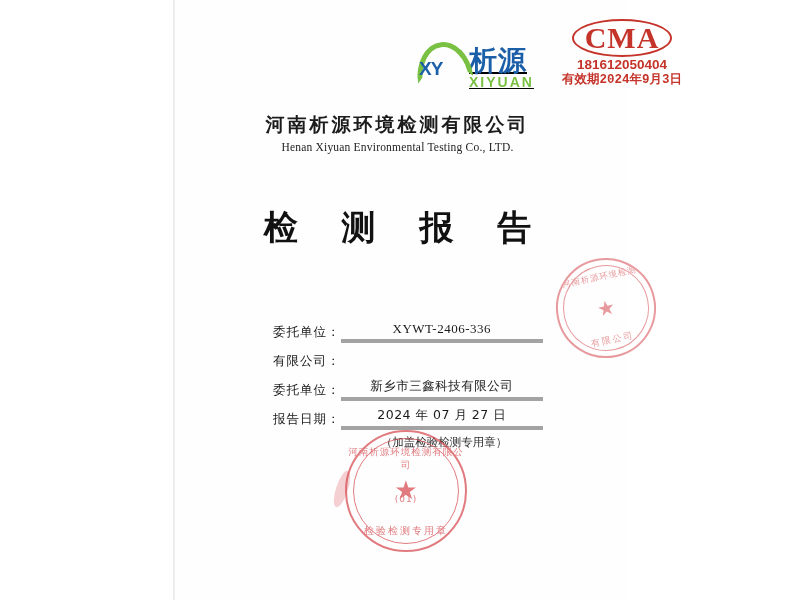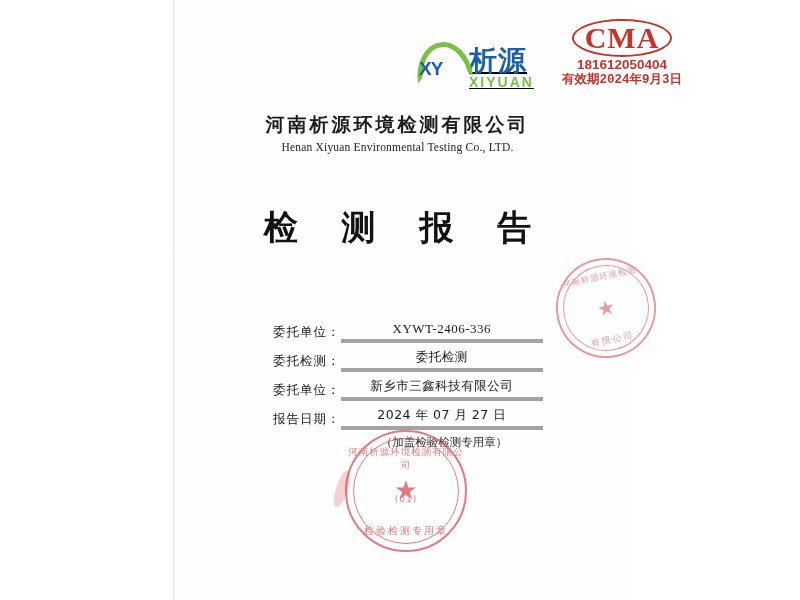--- a/index.html
+++ b/index.html
@@ -363,22 +363,21 @@
     <div class="company-en">Henan Xiyuan Environmental Testing Co., LTD.</div>
 
     <div class="doc-title">检 测 报 告</div>
 
     <div class="fields">
       <div class="field-row">
         <span class="field-label">委托单位：</span>
         <span class="field-value mono">XYWT-2406-336</span>
       </div>
       <div class="field-row">
-        <span class="field-label">委托检测：</span>
-        <span class="field-value">委托检测</span>
+        <span class="field-label">有限公司：</span>
       </div>
       <div class="field-row">
         <span class="field-label">委托单位：</span>
         <span class="field-value">新乡市三鑫科技有限公司</span>
       </div>
       <div class="field-row">
         <span class="field-label">报告日期：</span>
         <span class="field-value">2024 年 07 月 27 日</span>
       </div>
     </div>

